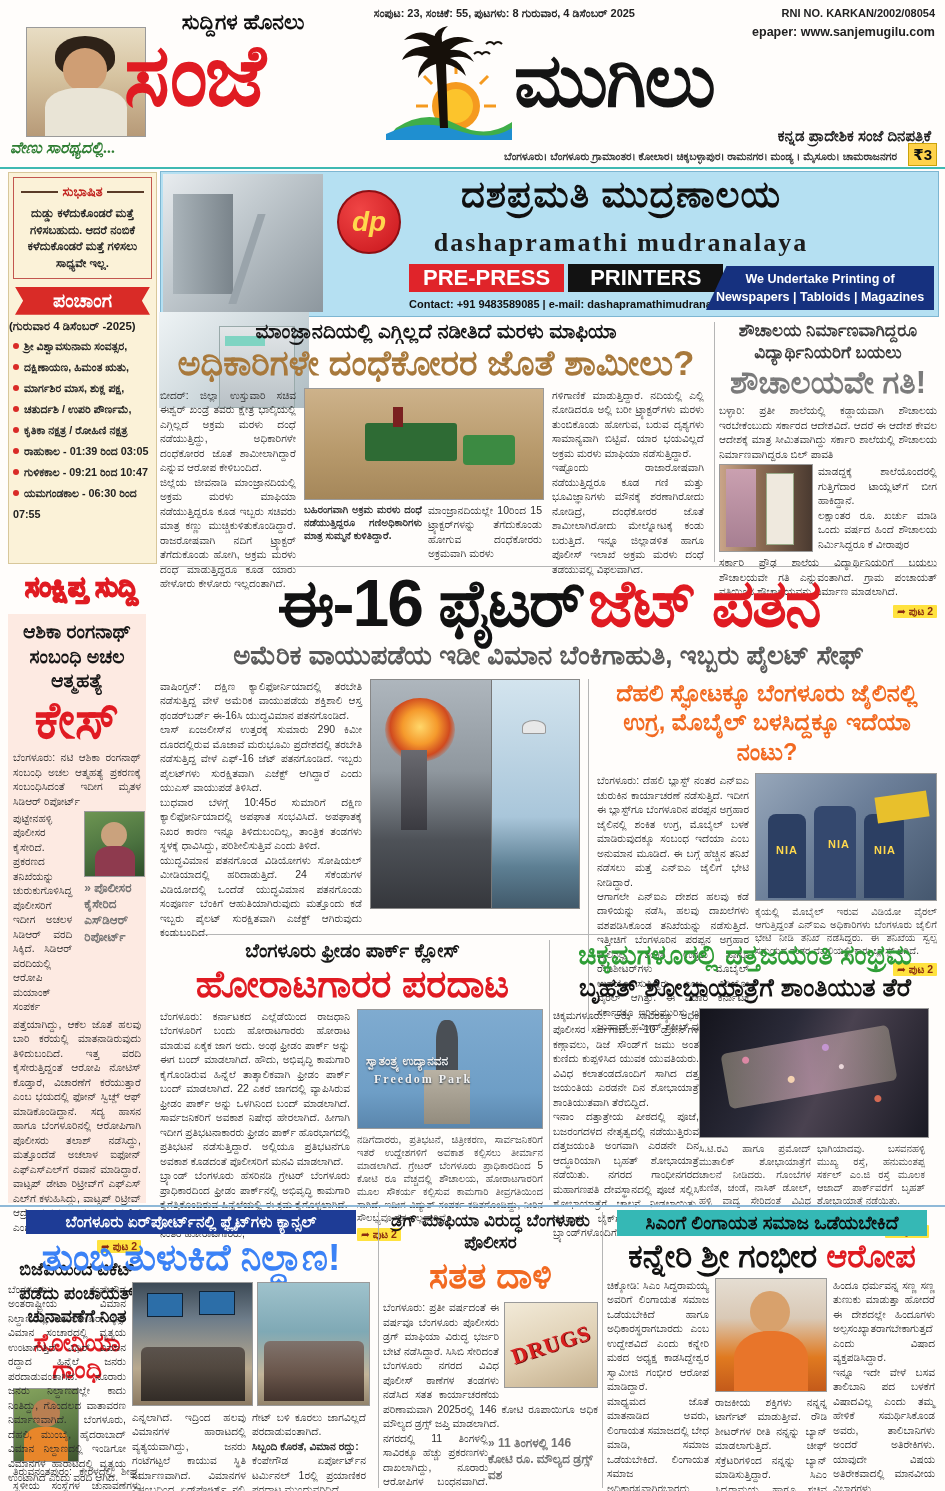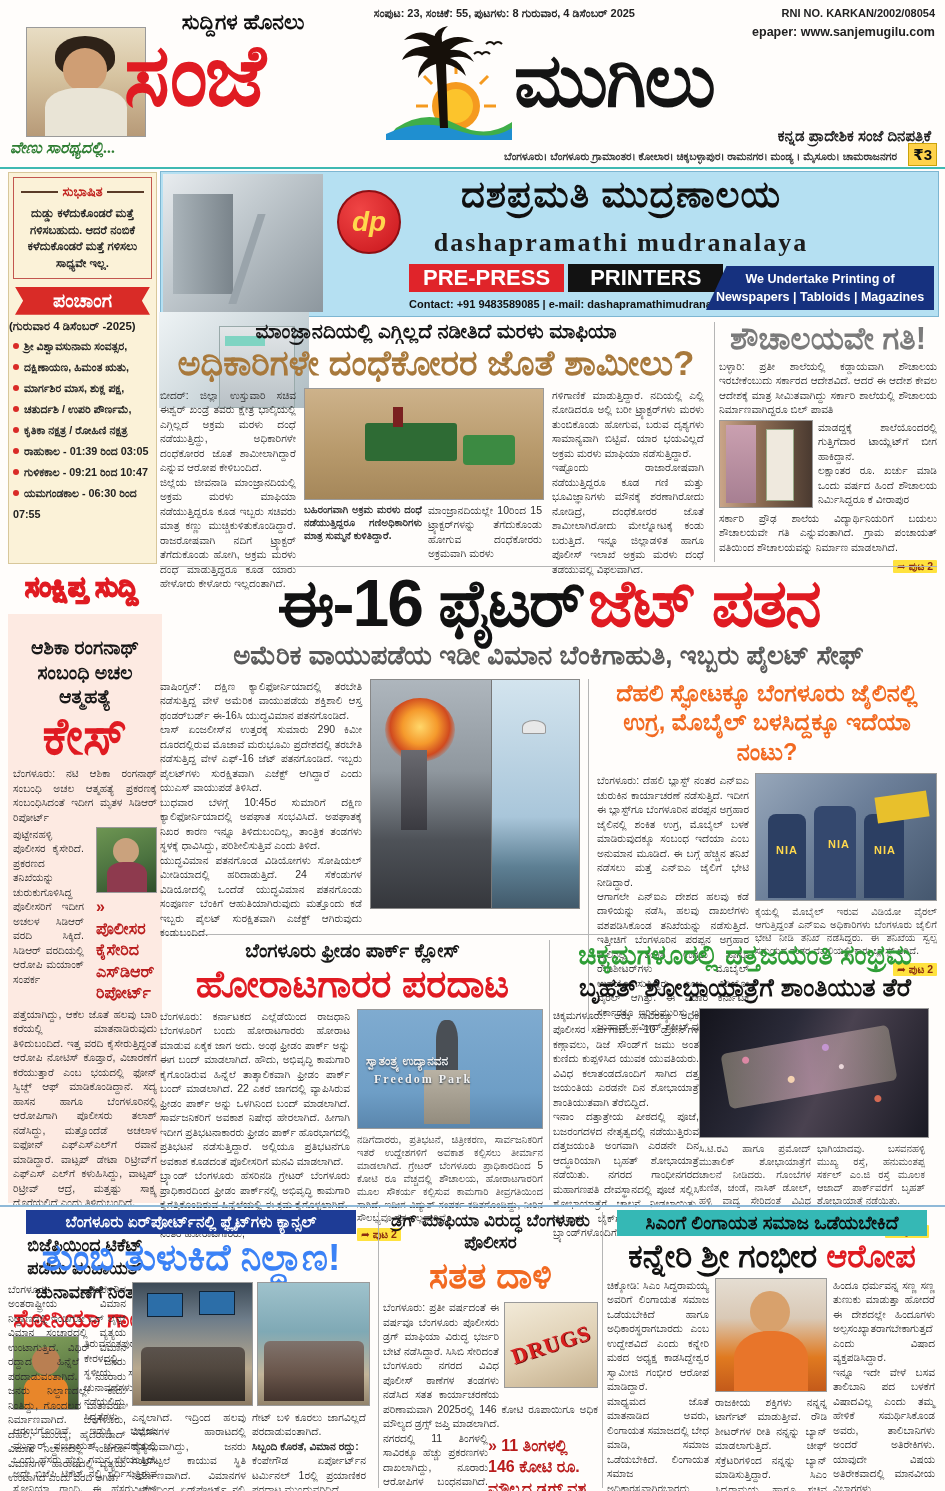--- a/index.html
+++ b/index.html
@@ -30,21 +30,21 @@
   .quote-t{font-size:11.5px;font-weight:bold;line-height:1.45;text-align:center;color:#222;margin-top:5px;}
   .ribbon{background:#d92b27;color:#fff;font-weight:bold;font-size:19px;text-align:center;padding:3px 0;clip-path:polygon(0 0,100% 0,94% 50%,100% 100%,0 100%,6% 50%);}
   .pan-date{font-size:11.5px;font-weight:bold;margin:5px 0 3px;}
   .pan-list{list-style:none;margin:0;padding:0 2px 0 4px;}
   .pan-list li{font-size:10.8px;font-weight:bold;line-height:1.95;color:#222;}
   .pan-list li::before{content:"";display:inline-block;width:6px;height:6px;border-radius:50%;background:#d92b27;margin-right:5px;vertical-align:1px;}
   .brief-h{font-size:27px;font-weight:bold;color:#fff;-webkit-text-stroke:1.6px #e01b22;text-shadow:0 0 1px #e01b22;}
   .pink{background:#fdeae2;}
   .ash-h1{font-size:19px;font-weight:bold;line-height:1.3;color:#161616;}
   .ash-h2{font-size:52px;font-weight:bold;color:#e01b22;line-height:1;}
-  .pull{font-size:16px;font-weight:bold;color:#b91c1c;line-height:1.35;}
+  .pull{font-size:12px;font-weight:bold;color:#737373;line-height:1.35;}
   .son-h1{font-size:17.5px;font-weight:bold;line-height:1.35;color:#161616;}
   .son-h2{font-size:25px;font-weight:bold;color:#e01b22;line-height:1.1;}
   
   .ad{background:#b5e0f2;border:1px solid #7db6d2;}
   .ad-kn{font-size:37px;font-weight:bold;color:#101010;letter-spacing:1px;}
   .ad-en{font-size:26px;font-weight:bold;color:#1c1c1c;letter-spacing:2px;font-family:"Liberation Serif","DejaVu Serif",serif;}
   .ad-red{background:#e0242a;color:#fff;font-weight:bold;font-size:22px;padding:1px 14px;display:inline-block;}
   .ad-blk{background:#121212;color:#fff;font-weight:bold;font-size:22px;padding:1px 22px;display:inline-block;}
   .ad-contact{font-size:11px;font-weight:bold;color:#101010;}
   .ad-box{background:#16317f;color:#fff;font-weight:bold;font-size:12.5px;text-align:center;line-height:1.45;padding:4px 8px;clip-path:polygon(9% 0,100% 0,100% 100%,0 100%);}
@@ -132,21 +132,21 @@
         <li>ರಾಹುಕಾಲ - 01:39 ರಿಂದ 03:05</li>
         <li>ಗುಳಿಕಕಾಲ - 09:21 ರಿಂದ 10:47</li>
         <li>ಯಮಗಂಡಕಾಲ - 06:30 ರಿಂದ 07:55</li>
       </ul>
     </div>
 
     <div class="abs ctr" style="left:8px;top:572px;width:147px;">
       <span class="brief-h">ಸಂಕ್ಷಿಪ್ತ ಸುದ್ದಿ</span>
     </div>
 
-    <div class="abs pink" style="left:8px;top:614px;width:154px;height:589px;padding:22px 5px;box-sizing:border-box;">
+    <div class="abs pink" style="left:8px;top:614px;width:138px;height:589px;padding:6px 5px;box-sizing:border-box;">
       <div class="ctr ash-h1">ಆಶಿಕಾ ರಂಗನಾಥ್ ಸಂಬಂಧಿ ಅಚಲ ಆತ್ಮಹತ್ಯೆ</div>
       <div class="ctr ash-h2">ಕೇಸ್</div>
       <div class="body-txt" style="margin-top:4px;">ಬೆಂಗಳೂರು: ನಟಿ ಆಶಿಕಾ ರಂಗನಾಥ್ ಸಂಬಂಧಿ ಅಚಲ ಆತ್ಮಹತ್ಯೆ ಪ್ರಕರಣಕ್ಕೆ ಸಂಬಂಧಿಸಿದಂತೆ ಇದೀಗ ಮೃತಳ ಸಿಡಿಆರ್ ರಿಪೋರ್ಟ್</div>
       <div style="display:flex;gap:12px;margin-top:3px;">
         <div class="body-txt" style="width:72px;">ಪುಟ್ಟೇನಹಳ್ಳಿ ಪೊಲೀಸರ ಕೈಸೇರಿದೆ. ಪ್ರಕರಣದ ತನಿಖೆಯನ್ನು ಚುರುಕುಗೊಳಿಸಿದ್ದ ಪೊಲೀಸರಿಗೆ ಇದೀಗ ಅಚಲಳ ಸಿಡಿಆರ್ ವರದಿ ಸಿಕ್ಕಿದೆ. ಸಿಡಿಆರ್ ವರದಿಯಲ್ಲಿ ಆರೋಪಿ ಮಯಾಂಕ್ ಸಂಪರ್ಕ</div>
         <div style="width:61px;">
           <div class="ph" style="width:59px;height:64px;background:linear-gradient(160deg,#6d9552 0%,#4c7340 55%,#2f4e2a 100%);">
             <div class="abs" style="left:16px;top:10px;width:26px;height:26px;border-radius:50%;background:#caa27d;"></div>
             <div class="abs" style="left:10px;top:34px;width:40px;height:30px;border-radius:40% 40% 0 0;background:#8e3a4e;"></div>
           </div>
@@ -207,20 +207,21 @@
         </div>
       </div>
       <div class="body-txt" style="width:152px;">ಗಳಿಗಾಣಿಕೆ ಮಾಡುತ್ತಿದ್ದಾರೆ. ನದಿಯಲ್ಲಿ ಎಲ್ಲಿ ನೋಡಿದರೂ ಅಲ್ಲಿ ಬರೀ ಟ್ರ್ಯಾಕ್ಟರ್‌ಗಳು ಮರಳು ತುಂಬಿಕೊಂಡು ಹೋಗುವ, ಬರುವ ದೃಶ್ಯಗಳು ಸಾಮಾನ್ಯವಾಗಿ ಬಿಟ್ಟಿವೆ. ಯಾರ ಭಯವಿಲ್ಲದೆ ಅಕ್ರಮ ಮರಳು ಮಾಫಿಯಾ ನಡೆಸುತ್ತಿದ್ದಾರೆ.
 ಇಷ್ಟೊಂದು ರಾಜಾರೋಷವಾಗಿ ನಡೆಯುತ್ತಿದ್ದರೂ ಕೂಡ ಗಣಿ ಮತ್ತು ಭೂವಿಜ್ಞಾನಿಗಳು ಮೌನಕ್ಕೆ ಶರಣಾಗಿರೋದು ನೋಡಿದ್ರೆ, ದಂಧೆಕೋರರ ಜೊತೆ ಶಾಮೀಲಾಗಿರೋದು ಮೇಲ್ನೋಟಕ್ಕೆ ಕಂಡು ಬರುತ್ತಿದೆ. ಇನ್ನೂ ಜಿಲ್ಲಾಡಳಿತ ಹಾಗೂ ಪೊಲೀಸ್ ಇಲಾಖೆ ಅಕ್ರಮ ಮರಳು ದಂಧೆ ತಡೆಯುವಲ್ಲಿ ವಿಫಲವಾಗಿದೆ.</div>
     </div>
   </section>
 
   <div class="vline" style="left:714px;top:322px;height:240px;"></div>
 
   <section class="abs" style="left:719px;top:320px;width:218px;height:244px;">
+    <div class="ctr toi-k">ಶೌಚಾಲಯ ನಿರ್ಮಾಣವಾಗಿದ್ದರೂ ವಿದ್ಯಾರ್ಥಿನಿಯರಿಗೆ ಬಯಲು</div>
     <div class="ctr toi-h" style="margin-top:3px;">ಶೌಚಾಲಯವೇ ಗತಿ!</div>
     <div class="body-txt" style="margin-top:5px;">ಬಳ್ಳಾರಿ: ಪ್ರತೀ ಶಾಲೆಯಲ್ಲಿ ಕಡ್ಡಾಯವಾಗಿ ಶೌಚಾಲಯ ಇರಬೇಕೆಂಬುದು ಸರ್ಕಾರದ ಆದೇಶವಿದೆ. ಆದರೆ ಈ ಆದೇಶ ಕೇವಲ ಆದೇಶಕ್ಕೆ ಮಾತ್ರ ಸೀಮಿತವಾಗಿದ್ದು ಸರ್ಕಾರಿ ಶಾಲೆಯಲ್ಲಿ ಶೌಚಾಲಯ ನಿರ್ಮಾಣವಾಗಿದ್ದರೂ ಬಿಲ್ ಪಾವತಿ</div>
     <div style="display:flex;gap:5px;margin-top:3px;">
       <div class="ph" style="width:92px;height:86px;flex:0 0 auto;background:linear-gradient(90deg,#c9a488 0%,#8a6a52 45%,#4a3a30 100%);">
         <div class="abs" style="left:46px;top:8px;width:26px;height:70px;background:#efe9de;border:1px solid #9a8;"></div>
         <div class="abs" style="left:6px;top:4px;width:30px;height:78px;background:linear-gradient(180deg,#caa0b0,#a77f92);"></div>
       </div>
       <div class="body-txt">ಮಾಡದ್ದಕ್ಕೆ ಶಾಲೆಯೊಂದರಲ್ಲಿ ಗುತ್ತಿಗೆದಾರ ಟಾಯ್ಲೆಟ್‌ಗೆ ಬೀಗ ಹಾಕಿದ್ದಾನೆ.
 ಲಕ್ಷಾಂತರ ರೂ. ಖರ್ಚು ಮಾಡಿ ಒಂದು ವರ್ಷದ ಹಿಂದೆ ಶೌಚಾಲಯ ನಿರ್ಮಿಸಿದ್ದರೂ ಕೆ ವೀರಾಪುರ</div>
     </div>

